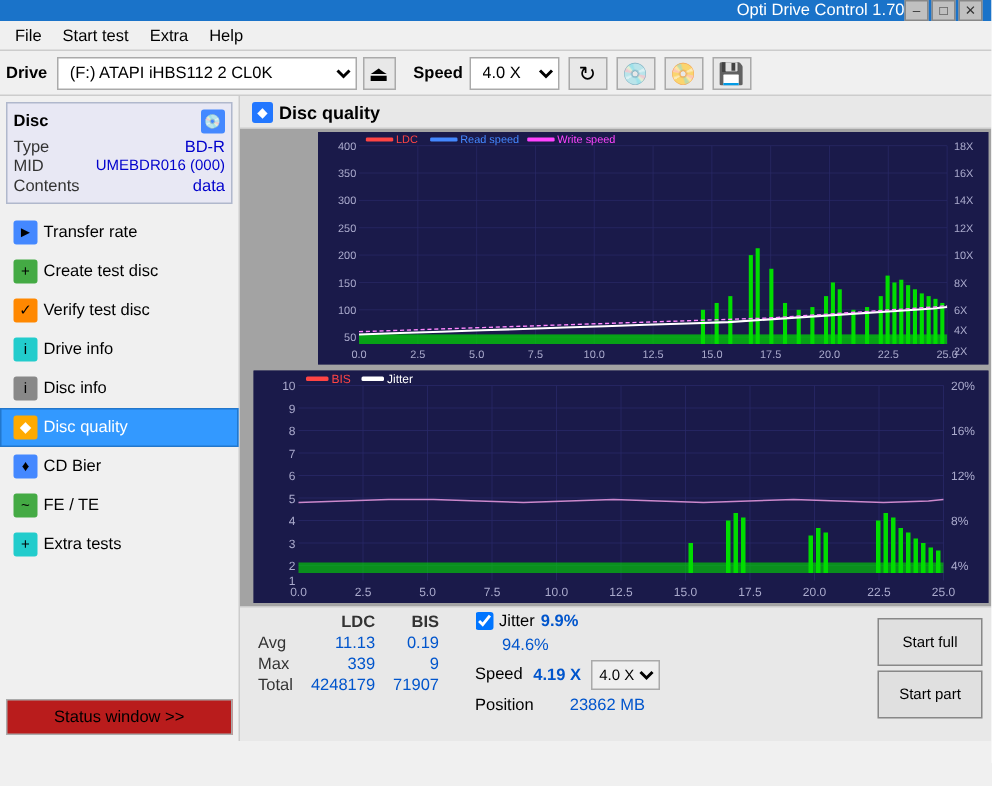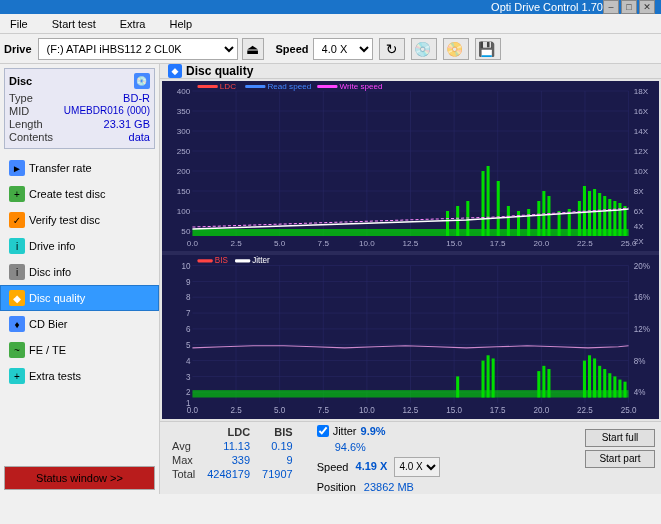--- a/index.html
+++ b/index.html
@@ -4,21 +4,21 @@
   <style>
     * { margin: 0; padding: 0; box-sizing: border-box; }
     body { width: 661px; height: 524px; background: #f0f0f0; font-family: 'Segoe UI', Tahoma, sans-serif; font-size: 11px; overflow: hidden; }
 
     
     .titlebar { background: #1a73c9; color: white; height: 14px; display: flex; align-items: center; justify-content: flex-end; padding: 0 6px; user-select: none; }
     .titlebar-controls { display: flex; gap: 2px; }
     .titlebar-btn { width: 16px; height: 14px; background: #c0c0c0; border: 1px solid #888; font-size: 9px; display: flex; align-items: center; justify-content: center; cursor: pointer; color: #333; }
 
     
-    .menubar { background: #f0f0f0; height: 20px; display: flex; align-items: center; border-bottom: 1px solid #ccc; padding: 0 4px; gap: 12px; }
+    .menubar { background: #f0f0f0; height: 20px; display: flex; align-items: center; border-bottom: 1px solid #ccc; padding: 0 4px; gap: 2px; }
     .menubar-item { padding: 1px 6px; font-size: 11px; cursor: pointer; }
 
     
     .toolbar { background: #f0f0f0; height: 30px; display: flex; align-items: center; border-bottom: 1px solid #ccc; padding: 2px 4px; gap: 4px; }
     .toolbar-label { font-size: 11px; font-weight: bold; margin-right: 2px; }
     .toolbar-drive-select { height: 22px; border: 1px solid #aaa; background: white; font-size: 11px; padding: 0 4px; min-width: 200px; }
     .toolbar-eject { width: 22px; height: 22px; background: #e8e8e8; border: 1px solid #aaa; display: flex; align-items: center; justify-content: center; cursor: pointer; font-size: 14px; }
     .toolbar-speed-label { font-size: 11px; font-weight: bold; margin-left: 8px; }
     .toolbar-speed-select { height: 22px; border: 1px solid #aaa; background: white; font-size: 11px; padding: 0 4px; width: 60px; }
     .toolbar-icon-btn { width: 26px; height: 22px; background: #e8e8e8; border: 1px solid #aaa; display: flex; align-items: center; justify-content: center; cursor: pointer; font-size: 14px; margin-left: 2px; }
@@ -50,38 +50,38 @@
 
     
     .content { flex: 1; display: flex; flex-direction: column; background: white; overflow: hidden; }
 
     
     .content-header { background: #e8e8e8; border-bottom: 1px solid #ccc; height: 22px; display: flex; align-items: center; padding: 0 8px; gap: 4px; }
     .content-header-icon { width: 14px; height: 14px; background: #2277ff; border-radius: 2px; display: flex; align-items: center; justify-content: center; color: white; font-size: 9px; }
     .content-header-title { font-weight: bold; font-size: 12px; }
 
     
-    .charts-container { flex: 1; display: flex; flex-direction: column; background: #e5e5e5; padding: 2px; }
+    .charts-container { flex: 1; display: flex; flex-direction: column; background: #a3a3a3; padding: 2px; align-items: flex-end; }
 
     
     .chart-wrapper { flex: 1; position: relative; background: #1a1a4a; }
     .chart-svg { width: 100%; height: 100%; }
     .chart-divider { height: 4px; background: #2a2a5a; }
 
     
     .stats-panel { background: #e8e8e8; border-top: 1px solid #ccc; padding: 3px 6px; display: flex; gap: 10px; align-items: flex-start; height: 90px; }
     .stats-table { font-size: 11px; }
     .stats-table table { border-collapse: collapse; }
     .stats-table td { padding: 1px 6px; text-align: right; }
     .stats-table td:first-child { text-align: left; color: #333; }
     .stats-table .blue { color: #0055cc; }
     .jitter-row { display: flex; align-items: center; gap: 4px; font-size: 11px; }
     .jitter-checkbox { width: 12px; height: 12px; }
     .start-btns { display: flex; flex-direction: column; gap: 3px; }
-    .start-btn { height: 18px; width: 70px; background: #e0e0e0; border: 1px solid #888; font-size: 10px; cursor: pointer; display: flex; align-items: center; justify-content: center; }
+    .start-btn { height: 32px; width: 70px; background: #e0e0e0; border: 1px solid #888; font-size: 10px; cursor: pointer; display: flex; align-items: center; justify-content: center; }
   </style>
 </head>
 <body>
 
 <div class="titlebar">
   <span>Opti Drive Control 1.70</span>
   <div class="titlebar-controls">
     <div class="titlebar-btn">–</div>
     <div class="titlebar-btn">□</div>
     <div class="titlebar-btn">✕</div>
@@ -120,24 +120,20 @@
         <span class="disc-panel-title">Disc</span>
         <div style="width:16px;height:16px;background:#4488ff;border-radius:2px;display:flex;align-items:center;justify-content:center;color:white;font-size:9px;">💿</div>
       </div>
       <div class="disc-panel-row">
         <span class="disc-panel-key">Type</span>
         <span class="disc-panel-val-blue">BD-R</span>
       </div>
       <div class="disc-panel-row">
         <span class="disc-panel-key">MID</span>
         <span class="disc-panel-val-blue" style="font-size:10px;">UMEBDR016 (000)</span>
-      </div>
-      <div class="disc-panel-row">
-        <span class="disc-panel-key">Length</span>
-        <span class="disc-panel-val-blue">23.31 GB</span>
       </div>
       <div class="disc-panel-row">
         <span class="disc-panel-key">Contents</span>
         <span class="disc-panel-val-blue">data</span>
       </div>
     </div>
 
     <div class="sidebar-nav">
       <div class="sidebar-nav-item">
         <div class="nav-icon nav-icon-blue">►</div>
@@ -413,21 +409,21 @@
         <div style="font-size:11px;padding-left:18px;">
           <span style="color:#0055cc;">94.6%</span>
         </div>
         <div style="font-size:11px;">
           <span>Speed</span>
           <span style="color:#0055cc;font-weight:bold;margin-left:4px;">4.19 X</span>
           <select style="margin-left:4px;height:20px;font-size:10px;border:1px solid #aaa;">
             <option>4.0 X</option>
           </select>
         </div>
-        <div style="font-size:11px;display:flex;gap:8px;">
+        <div style="font-size:11px;display:flex;gap:24px;">
           <span>Position</span>
           <span style="color:#0055cc;">23862 MB</span>
         </div>
 
       </div>
 
       <div class="start-btns" style="margin-left:auto;align-self:flex-start;margin-top:4px;">
         <button class="start-btn">Start full</button>
         <button class="start-btn">Start part</button>
       </div>

